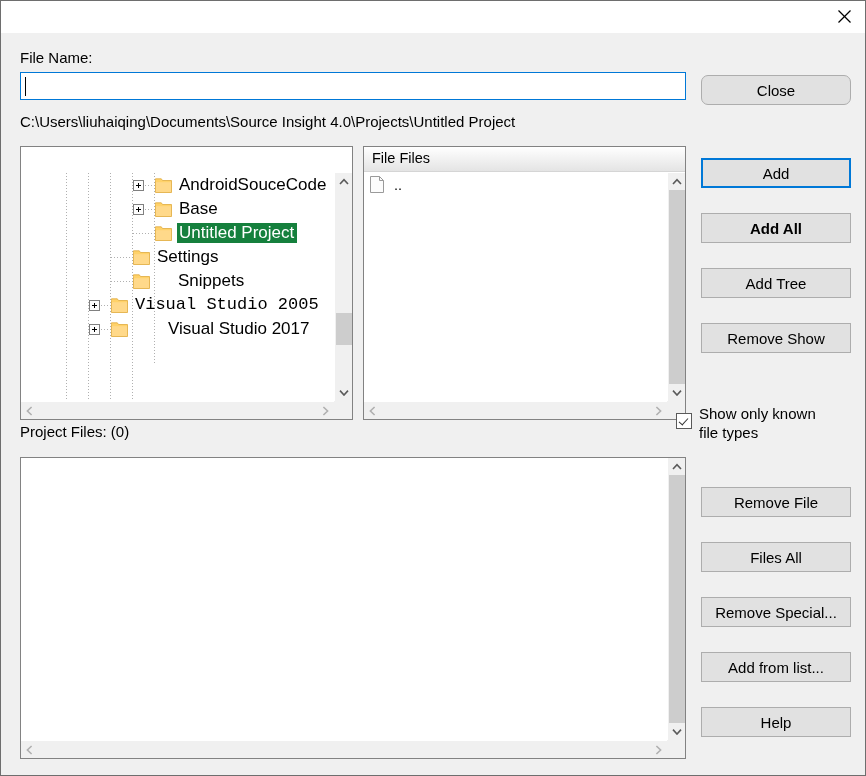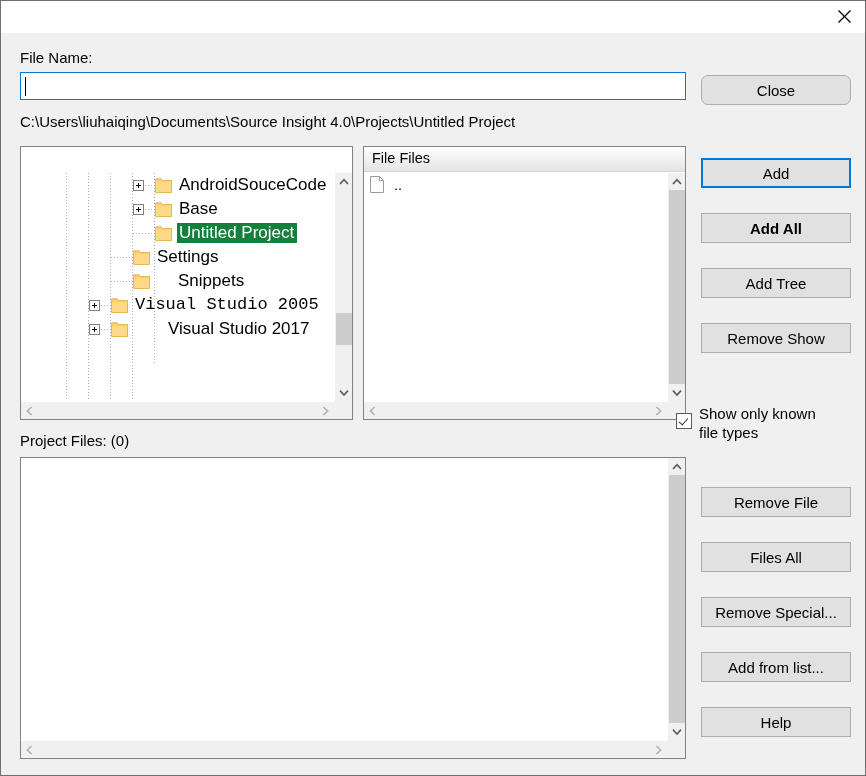--- a/index.html
+++ b/index.html
@@ -504,21 +504,21 @@
           <div class="sb-btn h" style="right:0;">
             <svg width="7" height="10" viewBox="0 0 7 10">
                 <path d="M1.4 1 L5.6 5 L1.4 9" fill="none" stroke="#b0b0b0" stroke-width="1.6"></path>
               </svg>
           </div>
         </div>
         <div class="sb-corner"></div>
       </div>
     </div>
 
-    <div class="label" style="left:19px; top:399px;">Project Files: (0)</div>
+    <div class="label" style="left:19px; top:390px;">Project Files: (0)</div>
 
     <div class="panel" style="left:19px; top:424px; width:666px; height:302px;">
       <div class="panel-body" style="top:0;">
 
         <div class="tree-area">
           <div id="project-rows"></div>
         </div>
 
         <div class="sb-v">
           <div class="sb-btn" style="top:0;">

